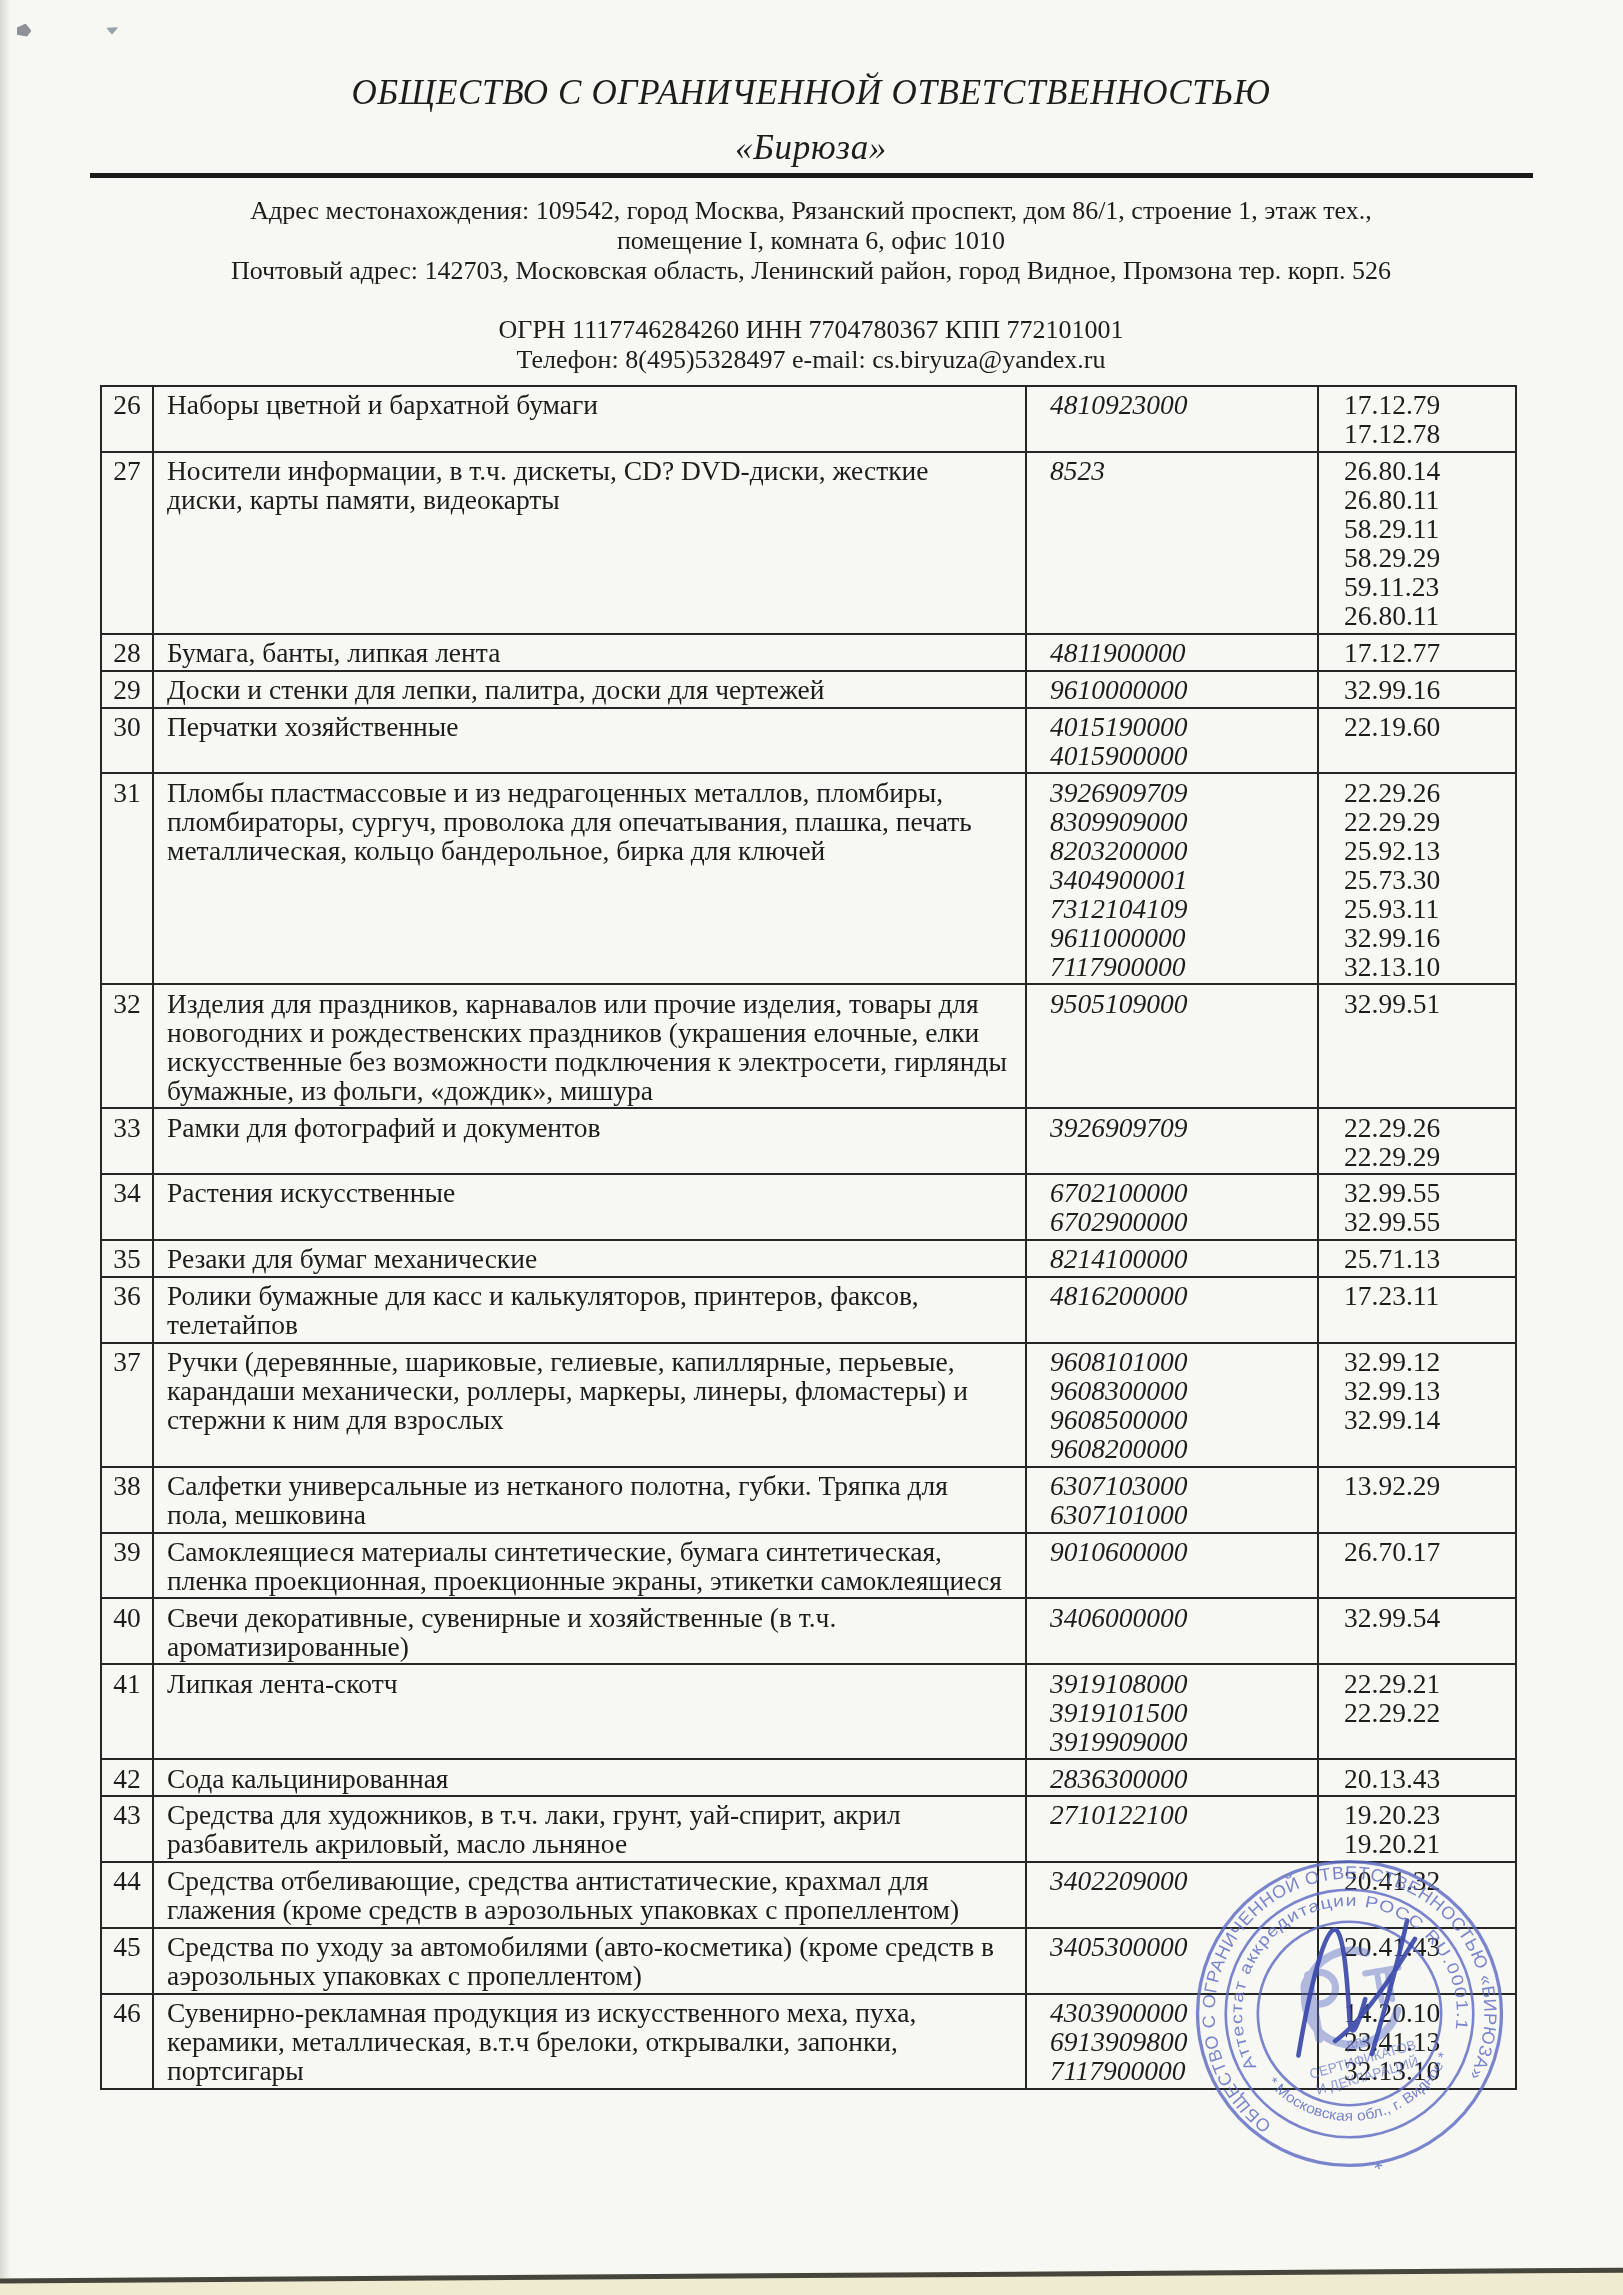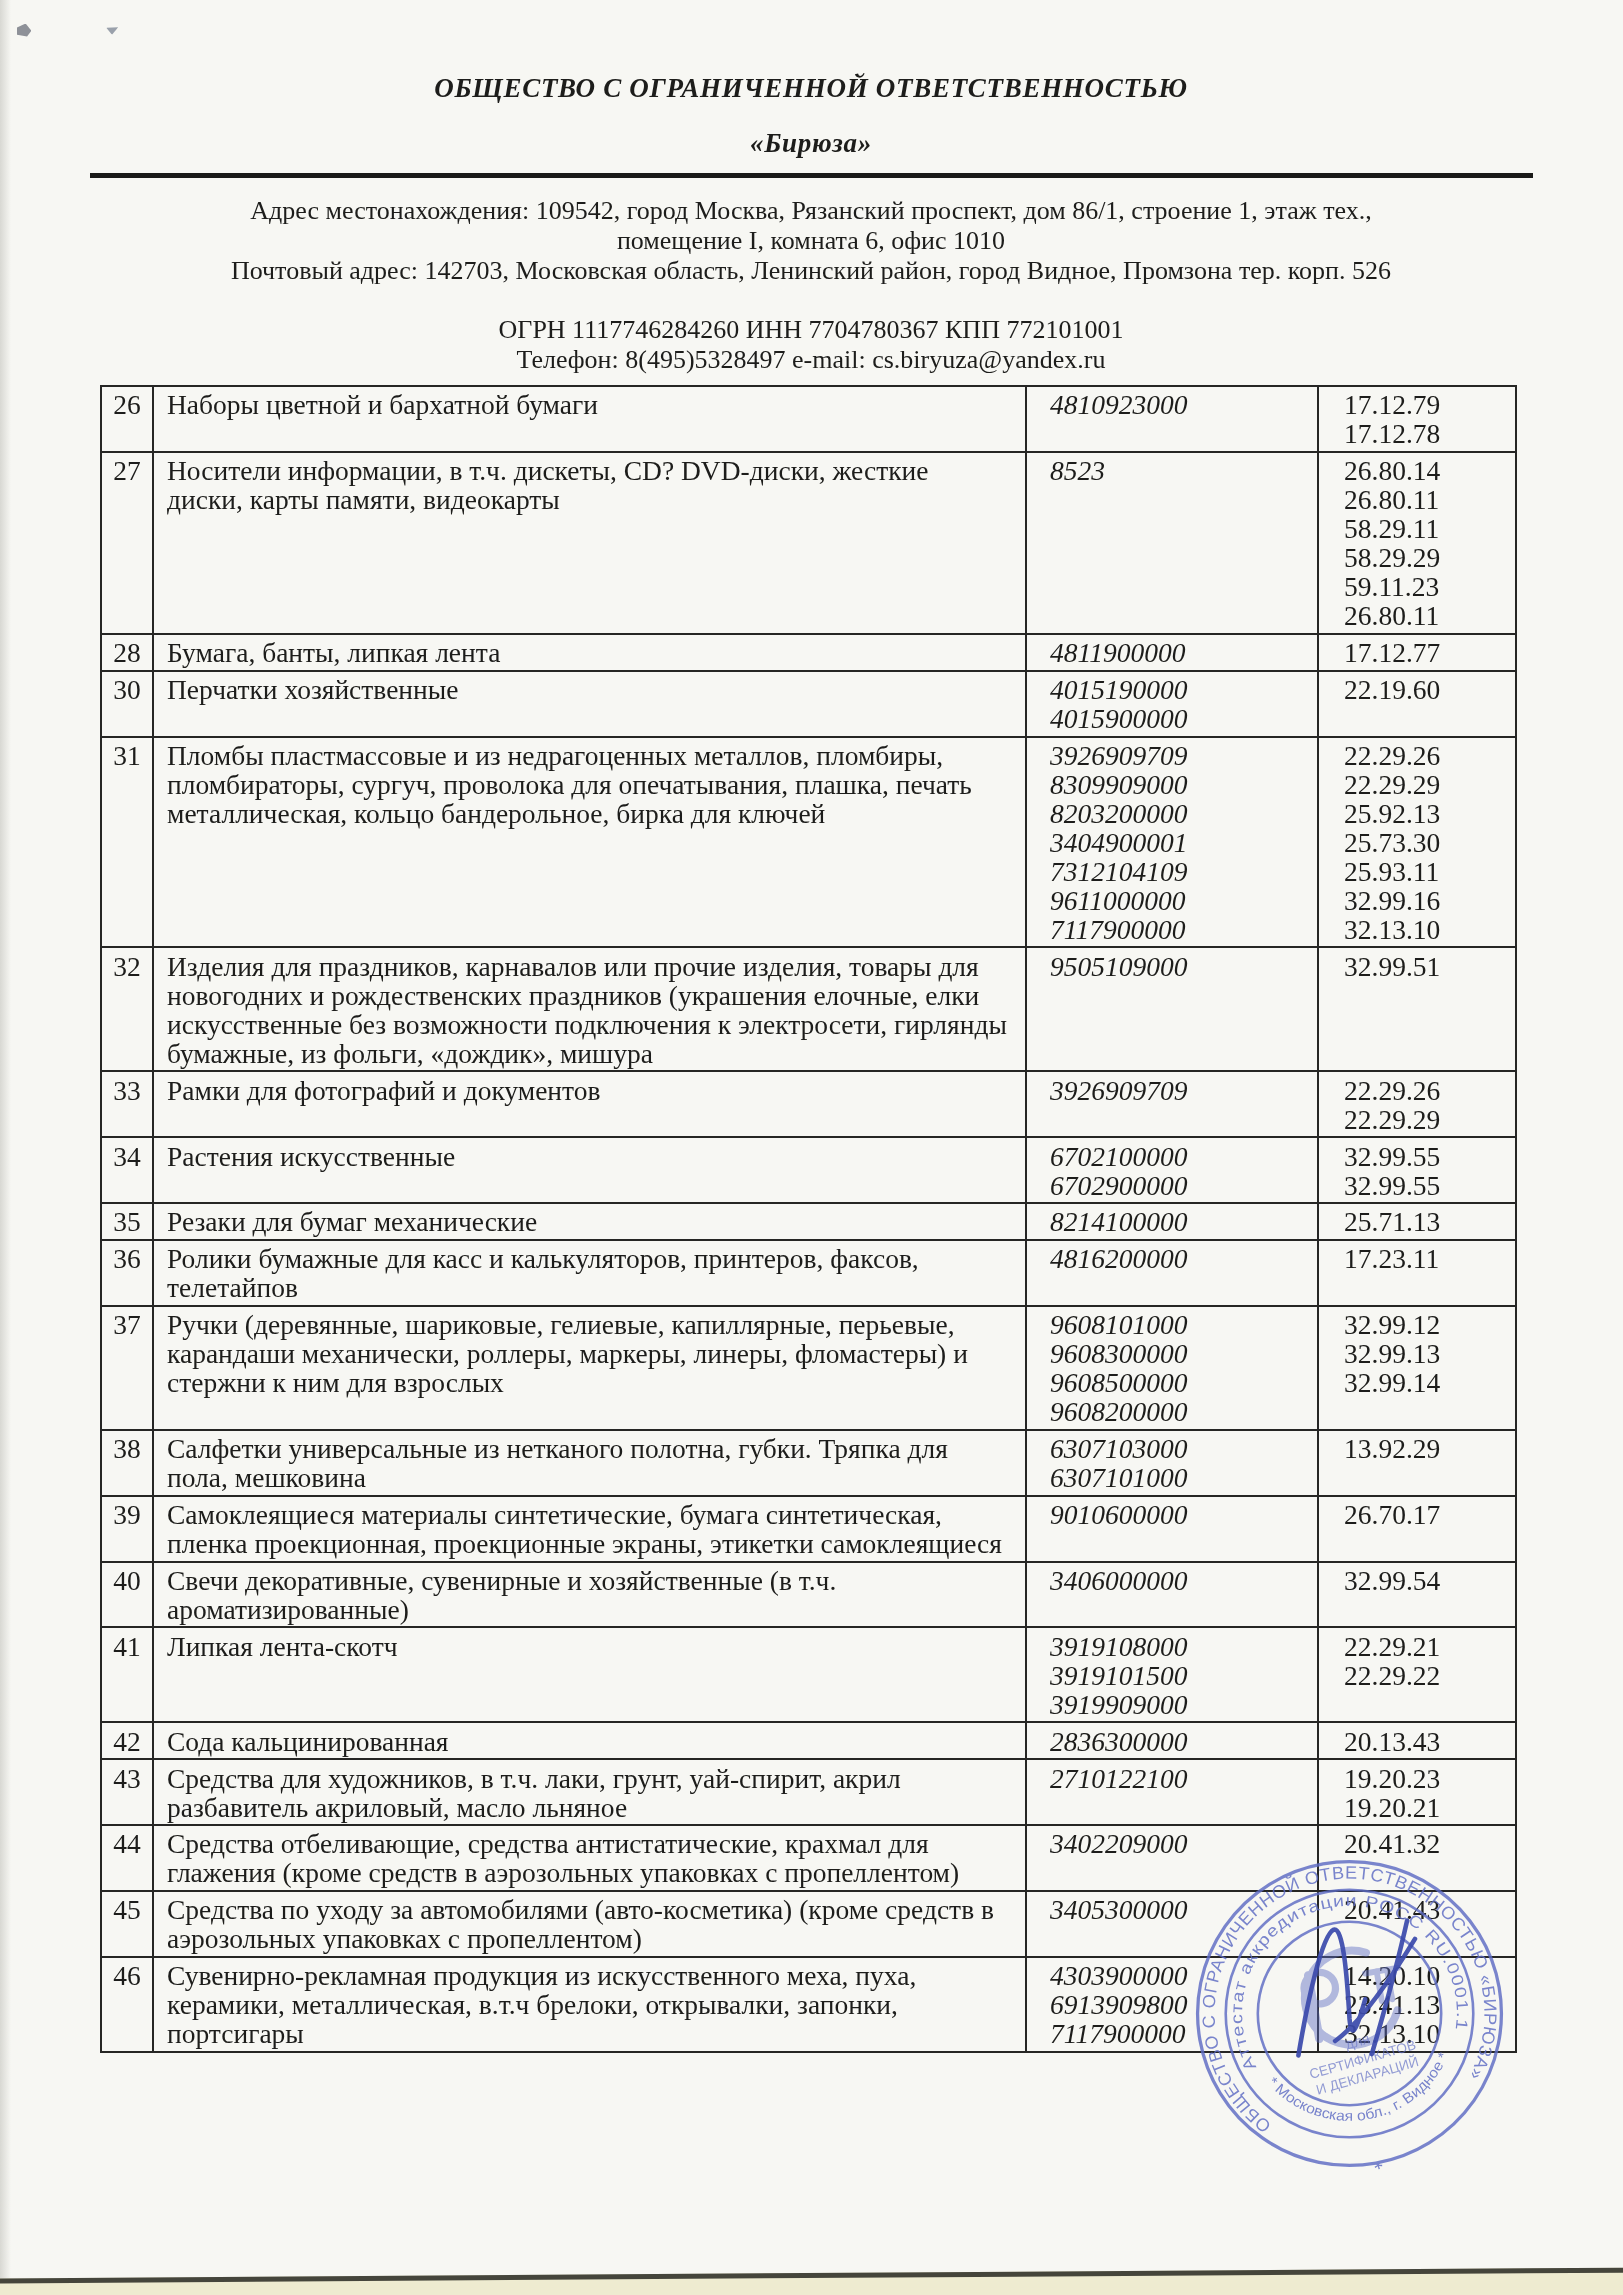--- a/index.html
+++ b/index.html
@@ -10,21 +10,21 @@
     color:#1d1d1b;
   }
   .edge-left{position:absolute;left:0;top:0;width:10.5px;height:100%;
     background:linear-gradient(to right,#d8d8d3,rgba(216,216,211,0));}
   .speck{position:absolute;}
   .speck-1{left:17px;top:23.6px;width:14.4px;height:13px;background:#8e9198;
     clip-path:polygon(0 30%,60% 0,100% 55%,70% 100%,0 85%);}
   .speck-2{left:106px;top:25px;width:11px;height:9.2px;background:#9aa1ab;
     transform:rotate(20deg);clip-path:polygon(0 50%,100% 0,70% 100%);}
   .center-line{position:absolute;left:39px;width:1544px;text-align:center;white-space:nowrap;}
-  .doc-title{font-size:27px;font-weight:bold;font-style:italic;letter-spacing:0.7px;}
+  .doc-title{font-size:35px;font-weight:normal;font-style:italic;letter-spacing:0.7px;}
   #title-line1{top:73px;}
   #title-line2{top:128px;}
   .title-rule{position:absolute;top:173px;left:90px;width:1443px;height:4.6px;background:#1a1a18;}
   .addr{font-size:26px;}
   #addr-line1{top:196px;text-align:center;}
   #addr-line2{top:226px;}
   #addr-line3{top:256px;}
   #reg-line{top:315px;}
   #contact-line{top:345px;}
   table.products{
@@ -99,20 +99,30 @@
         </td>
       </tr>
       <tr>
         <td class="c-num">28</td>
         <td class="c-desc">Бумага, банты, липкая лента</td>
         <td class="c-codes">
           <div class="code-line">4811900000</div>
         </td>
         <td class="c-classes">
           <div class="code-line">17.12.77</div>
+        </td>
+      </tr>
+      <tr>
+        <td class="c-num">29</td>
+        <td class="c-desc">Доски и стенки для лепки, палитра, доски для чертежей</td>
+        <td class="c-codes">
+          <div class="code-line">9610000000</div>
+        </td>
+        <td class="c-classes">
+          <div class="code-line">32.99.16</div>
         </td>
       </tr>
       <tr>
         <td class="c-num">30</td>
         <td class="c-desc">Перчатки хозяйственные</td>
         <td class="c-codes">
           <div class="code-line">4015190000</div>
           <div class="code-line">4015900000</div>
         </td>
         <td class="c-classes">

